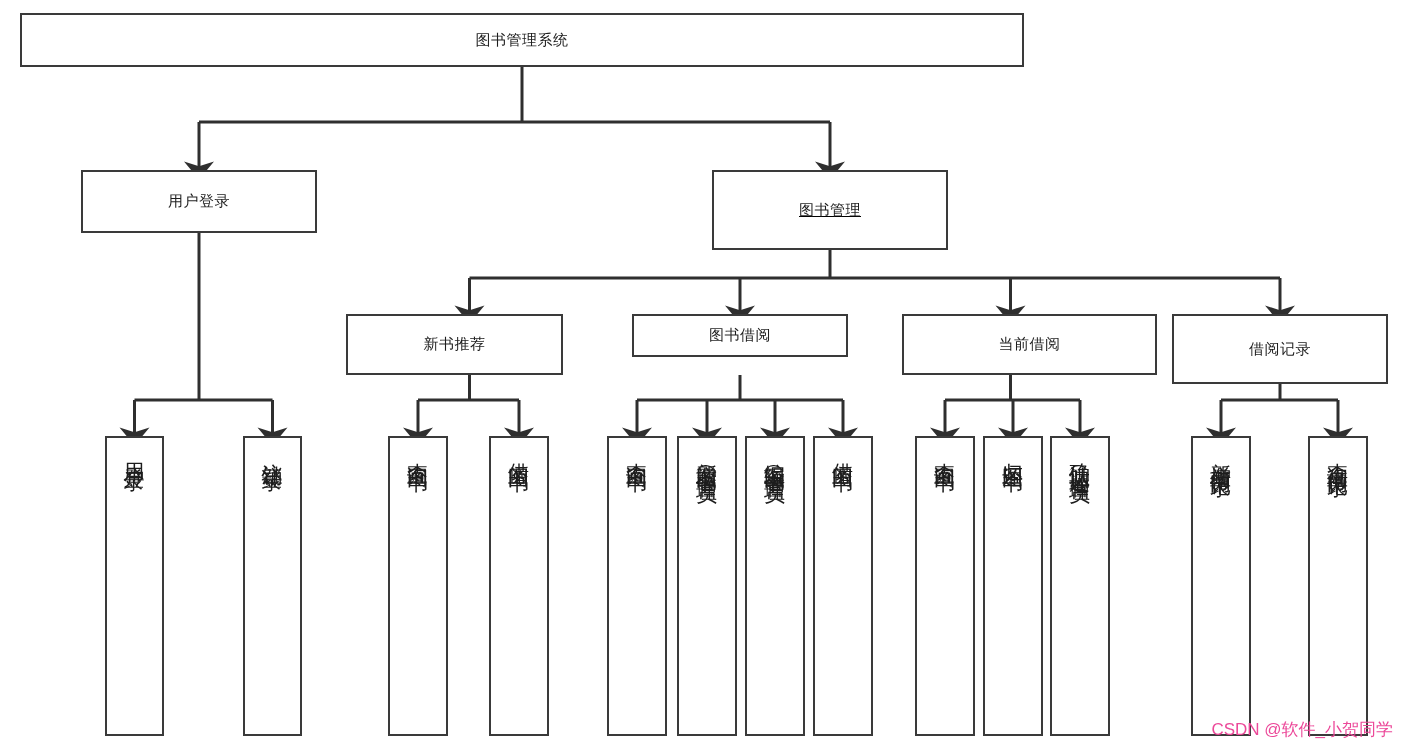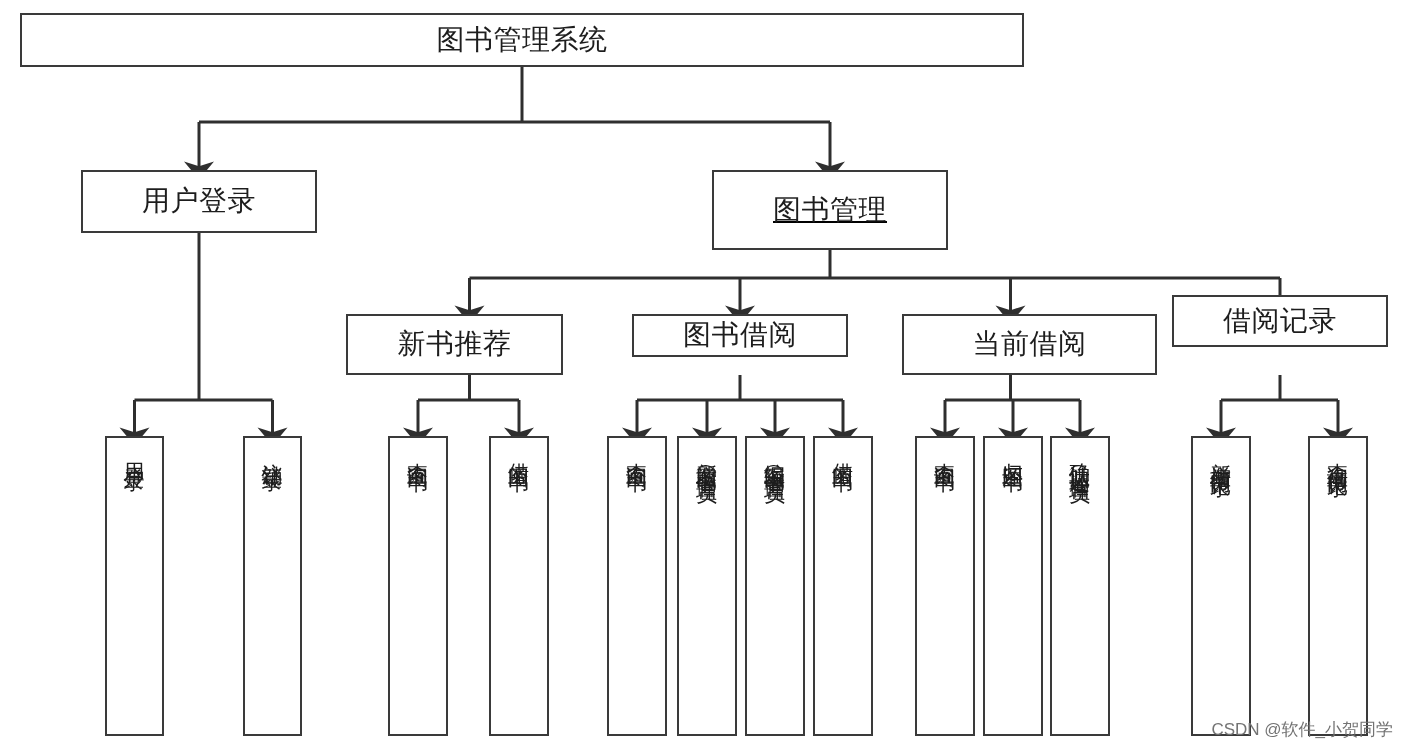--- a/index.html
+++ b/index.html
@@ -28,21 +28,21 @@
     position: absolute;
     box-sizing: border-box;
     background: #ffffff;
     border: 2.5px solid #3a3a3a;
     display: flex;
     align-items: center;
     justify-content: center;
     overflow: hidden;
   }
   .node-label-h {
-    font-size: 28px;
+    font-size: 15px;
     color: #1d1d1d;
     line-height: 1.1;
     letter-spacing: 0.5px;
     white-space: nowrap;
   }
   .node-box.vertical {
     align-items: flex-start;
     padding-top: 8px;
   }
   .node-label-v {
@@ -52,21 +52,21 @@
     text-orientation: upright;
     letter-spacing: 3px;
     line-height: 1;
     white-space: nowrap;
   }
   #watermark {
     position: absolute;
     right: 12px;
     bottom: 6px;
     font-size: 17px;
-    color: #737373;
+    color: #ec4899;
     white-space: nowrap;
     pointer-events: none;
   }
 </style>
 </head>
 <body>
 
 <div id="diagram-root">
 
   <svg id="connector-layer" viewBox="0 0 1405 747" preserveAspectRatio="none" aria-hidden="true">
@@ -124,21 +124,21 @@
       </div>
       <div class="node-box" style="left: 346px; top: 314px; width: 217px; height: 61px;">
         <span class="node-label-h">新书推荐</span>
       </div>
       <div class="node-box" style="left: 632px; top: 314px; width: 216px; height: 43px;">
         <span class="node-label-h">图书借阅</span>
       </div>
       <div class="node-box" style="left: 902px; top: 314px; width: 255px; height: 61px;">
         <span class="node-label-h">当前借阅</span>
       </div>
-      <div class="node-box" style="left: 1172px; top: 295px; width: 216px; height: 52px;">
+      <div class="node-box" style="left: 1172px; top: 314px; width: 216px; height: 70px;">
         <span class="node-label-h">借阅记录</span>
       </div>
       <div class="node-box vertical" style="left: 105px; top: 436px; width: 59px; height: 300px;">
         <span class="node-label-v">用户登录</span>
       </div>
       <div class="node-box vertical" style="left: 243px; top: 436px; width: 59px; height: 300px;">
         <span class="node-label-v">注销登录</span>
       </div>
       <div class="node-box vertical" style="left: 388px; top: 436px; width: 60px; height: 300px;">
         <span class="node-label-v">查询图书</span>

